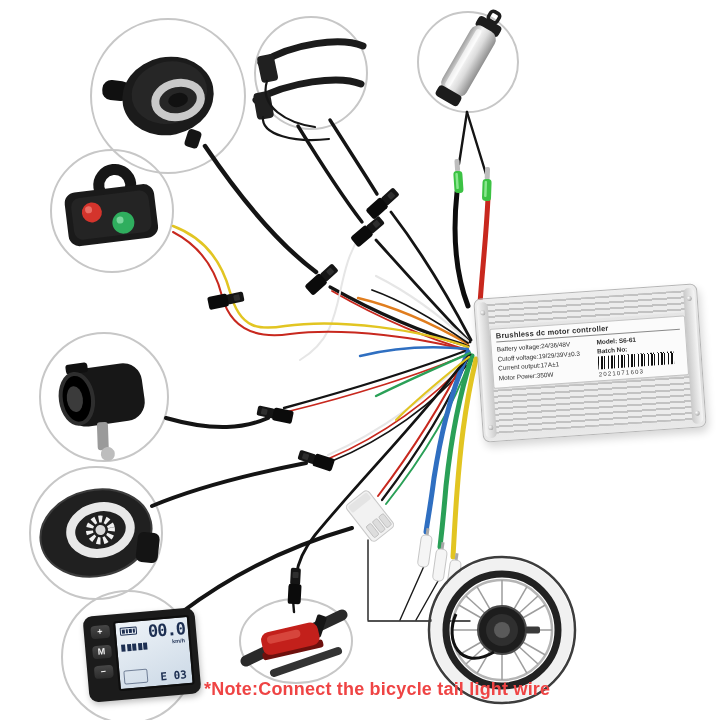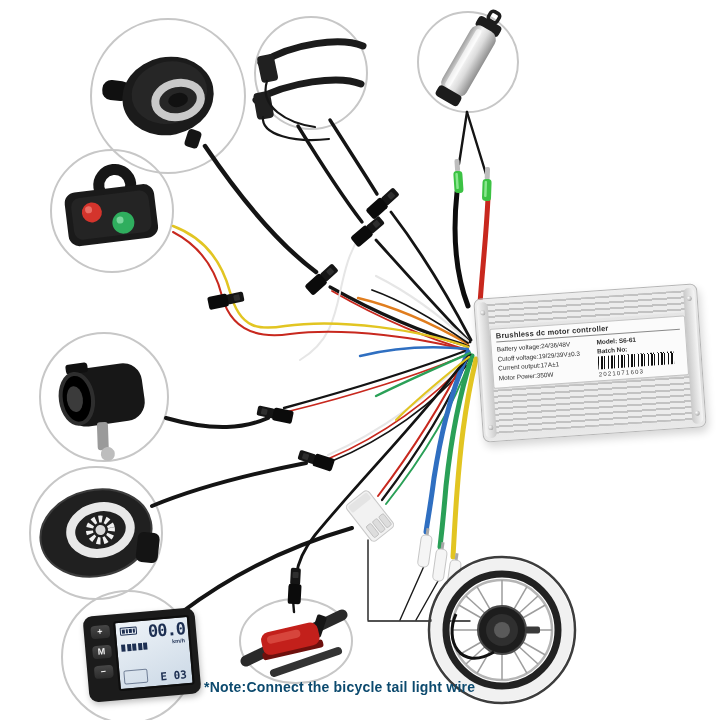--- a/index.html
+++ b/index.html
@@ -62,22 +62,22 @@
   .lcd-assist{position:absolute;left:4px;top:22px;display:flex;gap:1.5px;}
   .lcd-assist i{width:4px;height:7px;background:#1d2f52;display:block;}
   .lcd-speed{position:absolute;right:3px;top:1px;font-family:"DejaVu Sans Mono",monospace;
     font-size:17px;font-weight:bold;letter-spacing:-1px;}
   .lcd-unit{position:absolute;right:4px;top:20px;font-size:5.5px;font-weight:bold;}
   .lcd-code{position:absolute;right:5px;bottom:2px;font-family:"DejaVu Sans Mono",monospace;
     font-size:11px;font-weight:bold;}
   .lcd-wavy{position:absolute;left:4px;bottom:4px;width:22px;height:12px;border:1px solid #1d2f52;border-radius:2px;opacity:.55;}
 
   
-  .note{position:absolute;left:204px;top:679px;font-size:14px;font-weight:600;
-    color:#0c4a6e;letter-spacing:.2px;}
+  .note{position:absolute;left:204px;top:679px;font-size:18px;font-weight:600;
+    color:#ef4444;letter-spacing:.2px;}
 </style>
 </head>
 <body>
 
 <div class="canvas">
 
   <svg class="art" width="720" height="720" viewBox="0 0 720 720">
     <defs>
       <g id="sm-conn">
         <rect x="-5" y="-18" width="10" height="17" rx="2" fill="#151515"></rect>

